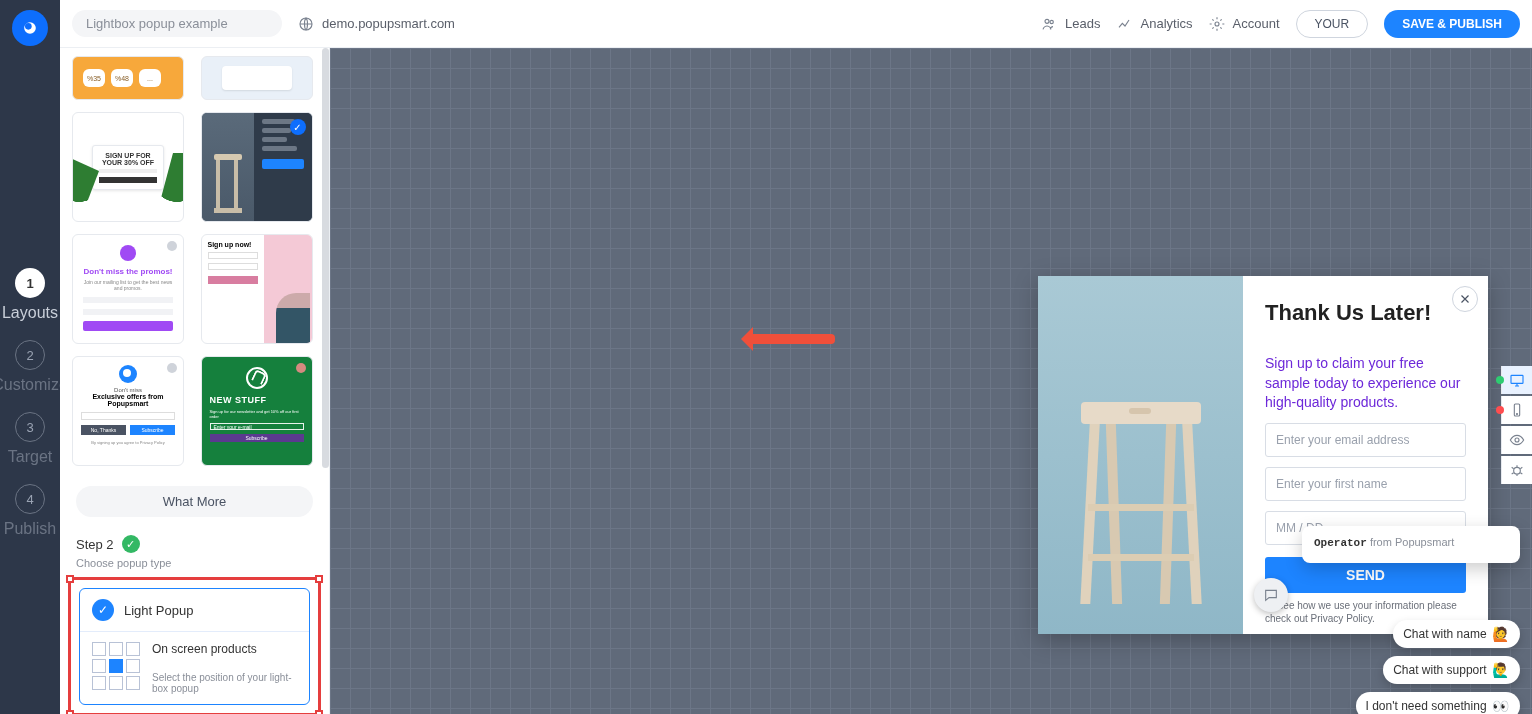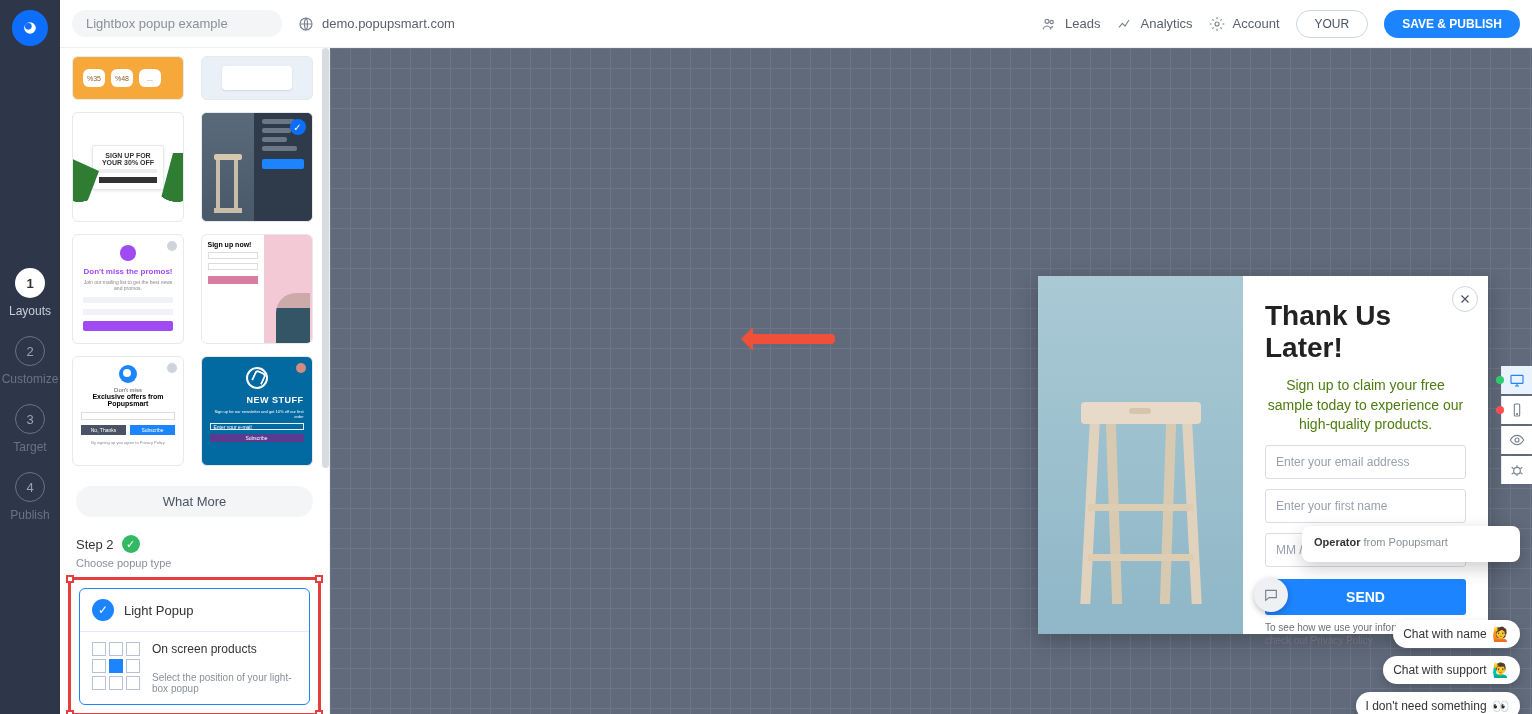--- a/index.html
+++ b/index.html
@@ -4,21 +4,21 @@
 <style>
   * { box-sizing: border-box; margin: 0; padding: 0; }
   html, body { width: 1532px; height: 714px; font-family: -apple-system, BlinkMacSystemFont, "Segoe UI", Arial, sans-serif; overflow: hidden; background:#fff; }
   
   .rail { position:absolute; left:0; top:0; width:60px; height:714px; background:#2d3749; display:flex; flex-direction:column; align-items:center; padding-top:10px; }
   .rail-logo { width:36px; height:36px; border-radius:50%; background:#0d6efd; display:flex; align-items:center; justify-content:center; color:#fff; font-weight:700; margin-bottom:210px; }
   .rail-logo svg { width:20px; height:20px; }
   .rail-step { width:30px; height:30px; border-radius:50%; display:flex; align-items:center; justify-content:center; font-size:13px; margin-top:12px; }
   .rail-step.active { background:#fff; color:#333; font-weight:600; }
   .rail-step.inactive { border:1px solid #6a7383; color:#9aa3b3; }
-  .rail-label { font-size:12px; color:#c9cfd9; margin-top:6px; margin-bottom:6px; }
+  .rail-label { font-size:16px; color:#c9cfd9; margin-top:6px; margin-bottom:6px; }
   .rail-label.inactive { color:#6a7383; }
 
   
   .topbar { position:absolute; left:60px; top:0; right:0; height:48px; background:#fff; border-bottom:1px solid #eceff3; display:flex; align-items:center; padding:0 12px; gap:16px; }
   .title-pill { background:#f4f5f7; color:#8a8f99; border-radius:16px; padding:6px 14px; font-size:13px; width:210px; }
   .domain-area { display:flex; align-items:center; gap:8px; color:#5a5f6a; font-size:13px; }
   .spacer { flex:1; }
   .top-link { display:flex; align-items:center; gap:8px; color:#5a5f6a; font-size:13px; cursor:pointer; }
   .btn-outline { border:1px solid #cfd5de; border-radius:18px; padding:6px 18px; font-size:12px; color:#4a5363; background:#fff; cursor:pointer; }
   .btn-primary { background:#1d84ff; color:#fff; border:none; border-radius:18px; padding:7px 18px; font-size:12px; font-weight:600; cursor:pointer; }
@@ -69,21 +69,21 @@
   .tpl-offers .logo { width:18px; height:18px; border-radius:50%; background:#1d84ff; margin:0 auto 4px; position:relative; }
   .tpl-offers .logo:after { content:""; position:absolute; left:4px; top:4px; width:8px; height:8px; border-radius:50%; background:#fff; }
   .tpl-offers .tt { font-size:6px; color:#555; }
   .tpl-offers .hd { font-size:7px; font-weight:700; }
   .tpl-offers .in { height:8px; border:1px solid #ddd; margin:5px 0; }
   .tpl-offers .rw { display:flex; gap:4px; }
   .tpl-offers .gr { flex:1; height:10px; background:#4a5363; }
   .tpl-offers .bl { flex:1; height:10px; background:#1d84ff; }
   .tpl-offers .ft { font-size:4px; color:#888; margin-top:5px; }
 
-  .tpl-coral { background:#0369a1; color:#fff; padding:8px; text-align:right; }
+  .tpl-coral { background:#15803d; color:#fff; padding:8px; text-align:left; }
   .tpl-coral .ic { width:22px; height:22px; border:2px solid #fff; border-radius:50%; margin:2px auto 6px; position:relative; }
   .tpl-coral .ic:before { content:""; position:absolute; left:5px; top:2px; width:8px; height:10px; border:2px solid #fff; border-radius:4px 4px 0 0; border-bottom:none; transform:rotate(25deg);}
   .tpl-coral .hd { font-size:9px; font-weight:800; letter-spacing:.5px; }
   .tpl-coral .sb { font-size:4px; margin:4px 0; line-height:1.3; }
   .tpl-coral .in { height:7px; box-shadow:inset 0 0 0 1px rgba(255,255,255,.9); margin:4px 0; }
   .tpl-coral .bt { height:8px; background:#5b3a8f; }
 
   .show-more { margin:12px 16px; background:#f4f5f7; color:#4a5363; text-align:center; border-radius:20px; padding:8px 0; font-size:13px; cursor:pointer; }
 
   .step2 { padding:6px 16px 4px; display:flex; align-items:center; gap:8px; font-size:13px; color:#333; }
@@ -129,40 +129,40 @@
   .stool .leg { position:absolute; width:10px; height:180px; background:#e0d2bc; }
   .stool .leg.l1 { left:4px; transform:skewX(-3deg); }
   .stool .leg.l2 { left:28px; transform:skewX(2deg); background:#d8c9b1;}
   .stool .leg.l3 { right:28px; transform:skewX(-2deg); background:#d8c9b1;}
   .stool .leg.l4 { right:4px; transform:skewX(3deg); }
   .stool .rung { position:absolute; height:7px; background:#dccdb3; }
   .stool .rung.r1 { left:7px; right:7px; top:80px; }
   .stool .rung.r2 { left:7px; right:7px; top:130px; }
 
   .popup .content { flex:1; padding:24px 22px 12px; }
-  .popup h2 { font-size:28px; color:#222; }
-  .popup p { font-size:14px; color:#4d7c0f; margin-top:12px; line-height:1.4;text-align:center; }
+  .popup h2 { font-size:22px; color:#222; }
+  .popup p { font-size:14px; color:#6d28d9; margin-top:28px; line-height:1.4; }
   .popup .in { width:100%; border:1px solid #d8dde5; height:34px; border-radius:3px; padding:0 10px; font-size:12px; margin-top:10px; color:#333; }
   .popup .in::placeholder { color:#9aa1ad; }
   .popup .send { width:100%; height:36px; background:#1d84ff; color:#fff; border:none; border-radius:3px; font-size:14px; font-weight:600; margin-top:12px; cursor:pointer; }
   .popup .foot { font-size:10px; color:#6a6f79; margin-top:6px; line-height:1.3; }
 
   
   .dock { position:absolute; right:0; top:318px; width:30px; display:flex; flex-direction:column; gap:2px; }
   .dock .d { width:30px; height:28px; background:#fff; display:flex; align-items:center; justify-content:center; color:#4a5363; box-shadow:-1px 0 0 #e6e9ee; }
   .dock .dot { width:8px; height:8px; border-radius:50%; position:absolute; left:-6px; }
   .dock .d1 .dot { background:#2ecc71; top:10px; }
   .dock .d2 .dot { background:#ff4d4f; top:10px; }
   .dock .d.sel { background:#e9f2ff; color:#1d84ff; }
 
   
   .chat-bubble-btn { position:absolute; right:244px; top:530px; width:34px; height:34px; border-radius:50%; background:#eef0f3; box-shadow:0 2px 6px rgba(0,0,0,.25); display:flex; align-items:center; justify-content:center; color:#4a5363; cursor:pointer; }
   .op-card { position:absolute; right:12px; top:478px; width:218px; background:#fff; border-radius:8px; box-shadow:0 6px 18px rgba(0,0,0,.2); padding:10px 12px; }
   .op-card .hd { font-size:11px; color:#8a8f99; margin-bottom:4px; }
-  .op-card .hd b { color:#333; }
+  .op-card .hd b { color:#333;font-family:Liberation Mono, monospace; }
   .op-card .msg { font-size:12px; color:#333; line-height:1.4; }
   .chat-pill { position:absolute; right:12px; background:#fff; border-radius:16px; box-shadow:0 4px 10px rgba(0,0,0,.18); padding:6px 10px; font-size:12px; color:#333; display:flex; align-items:center; gap:6px; cursor:pointer; }
   .chat-pill .emo { font-size:14px; }
   .cp1 { top:572px; } .cp2 { top:608px; } .cp3 { top:644px; }
 
   
   .ic-svg { width:16px; height:16px; stroke:#7a828f; fill:none; stroke-width:1.7; }
   .ic-close { width:14px; height:14px; stroke:#4a5363; fill:none; stroke-width:2; }
 </style>
 </head>

